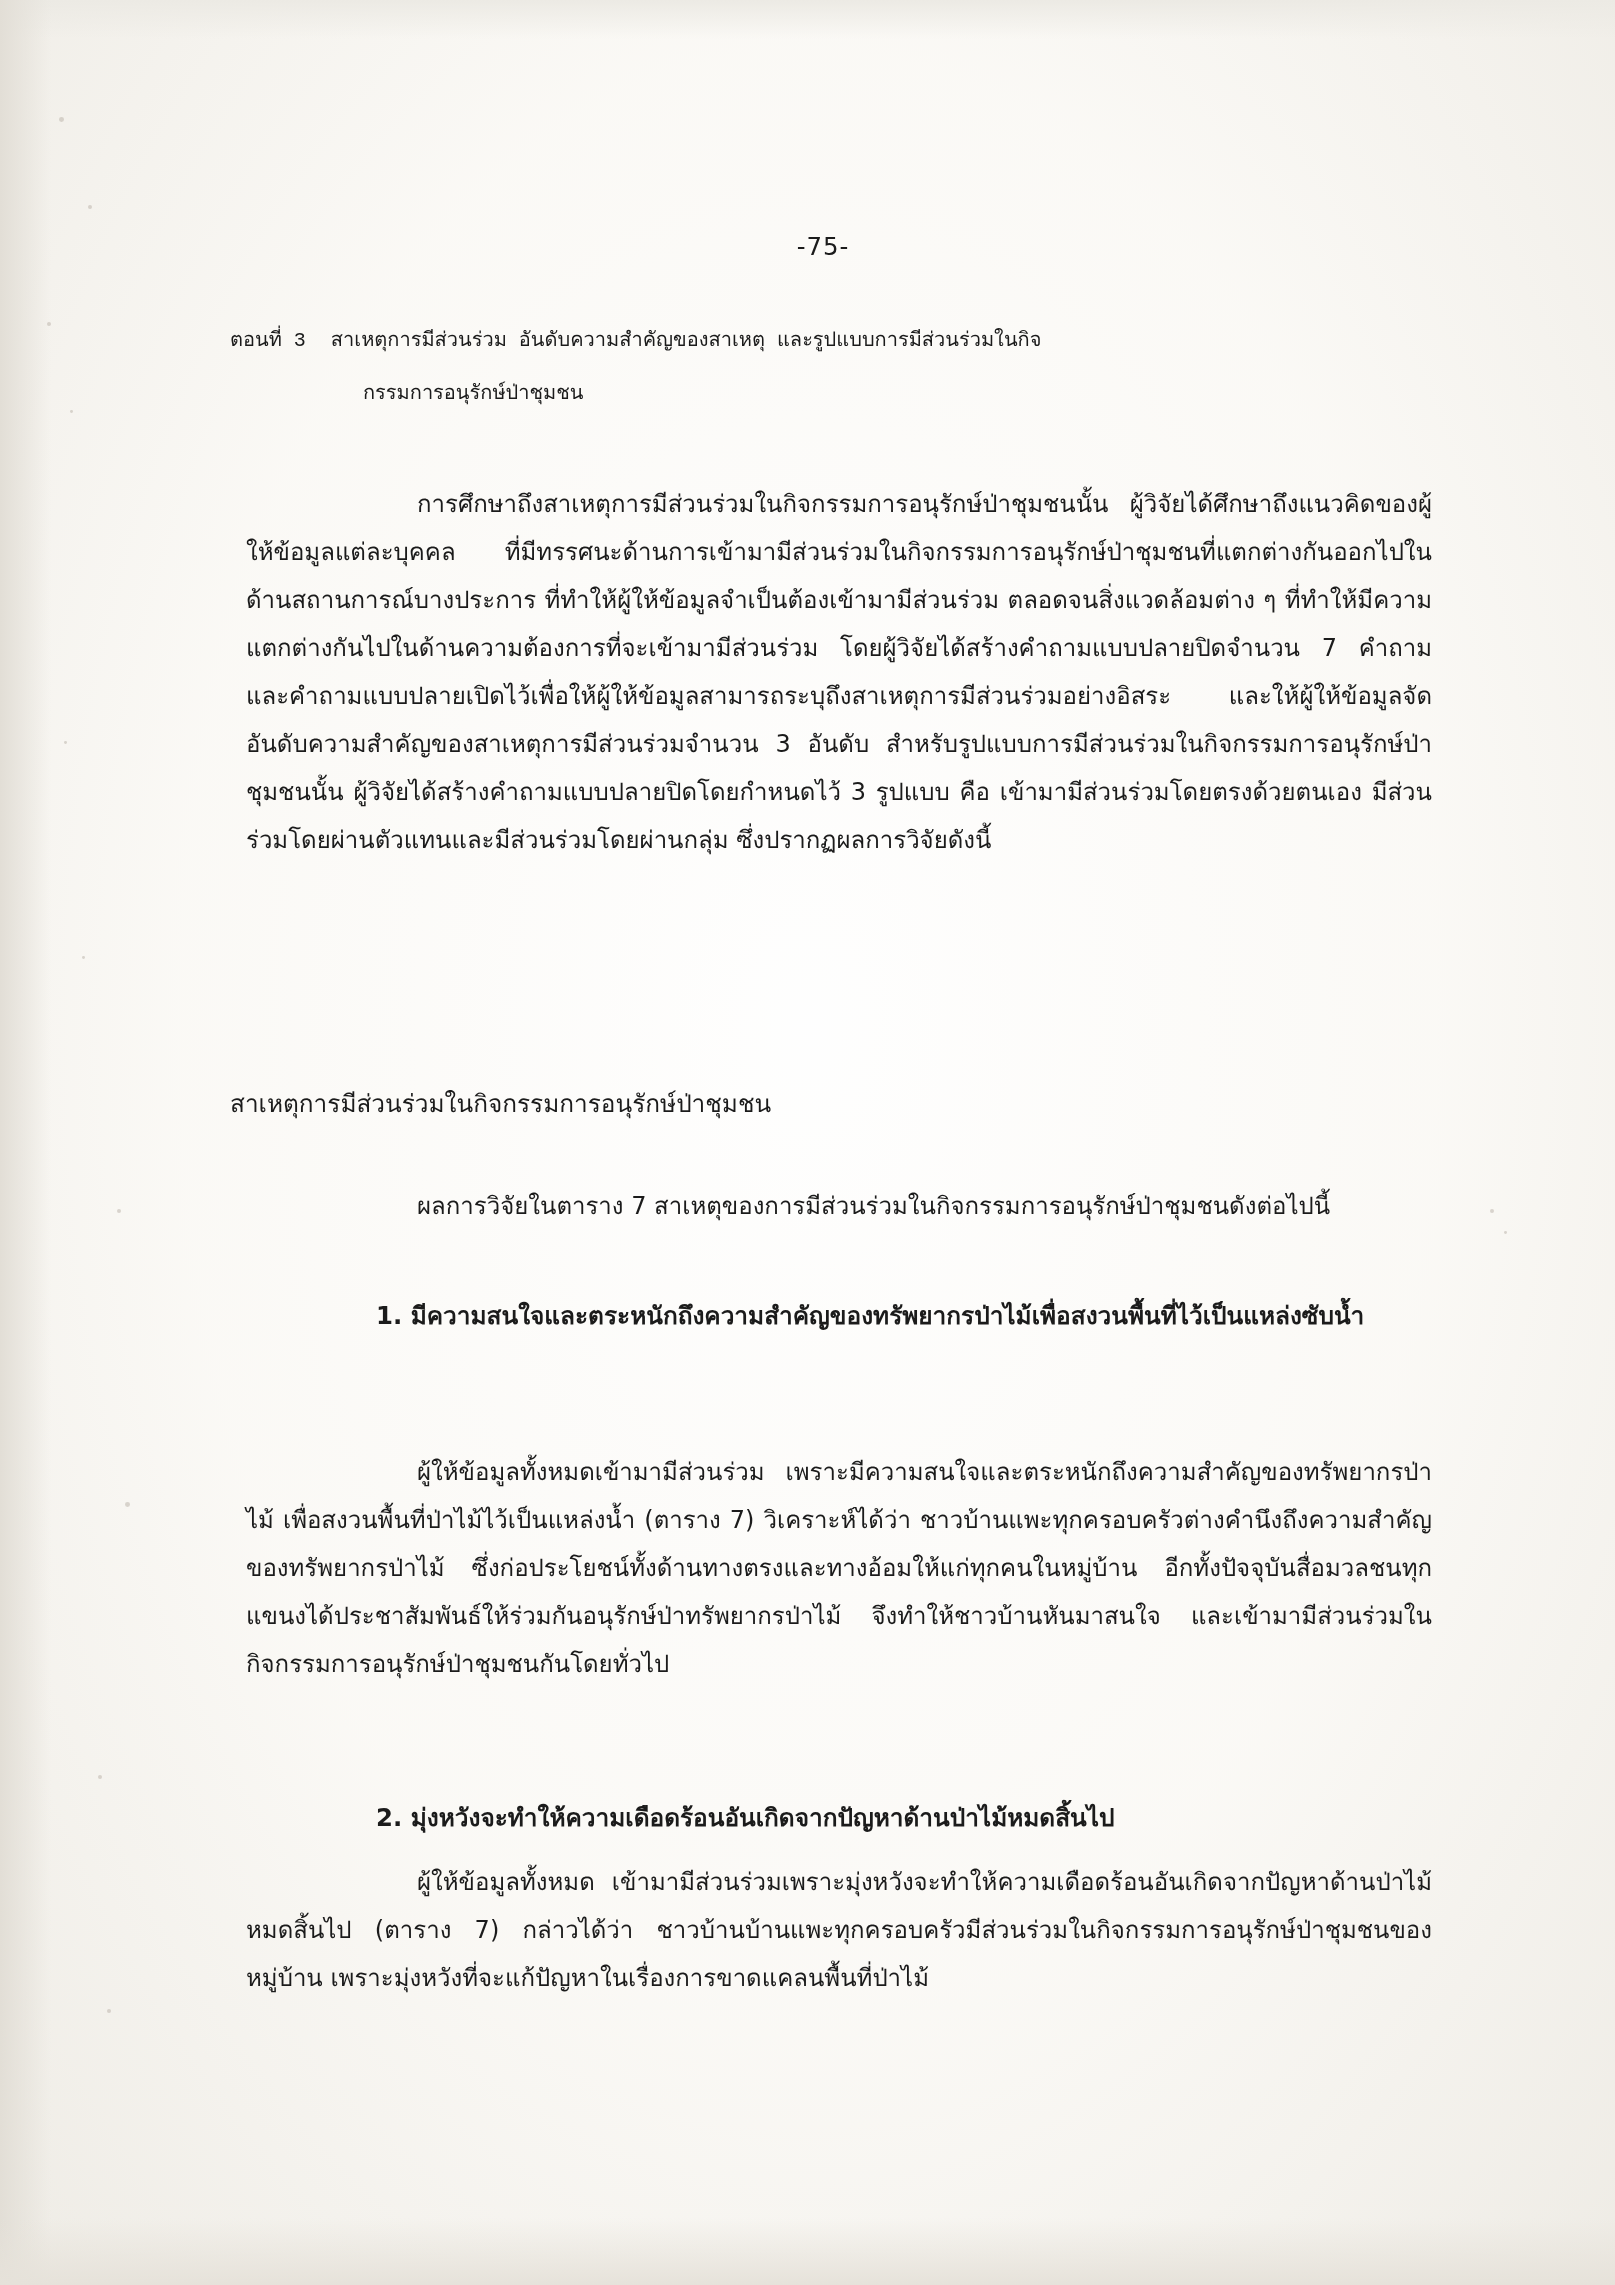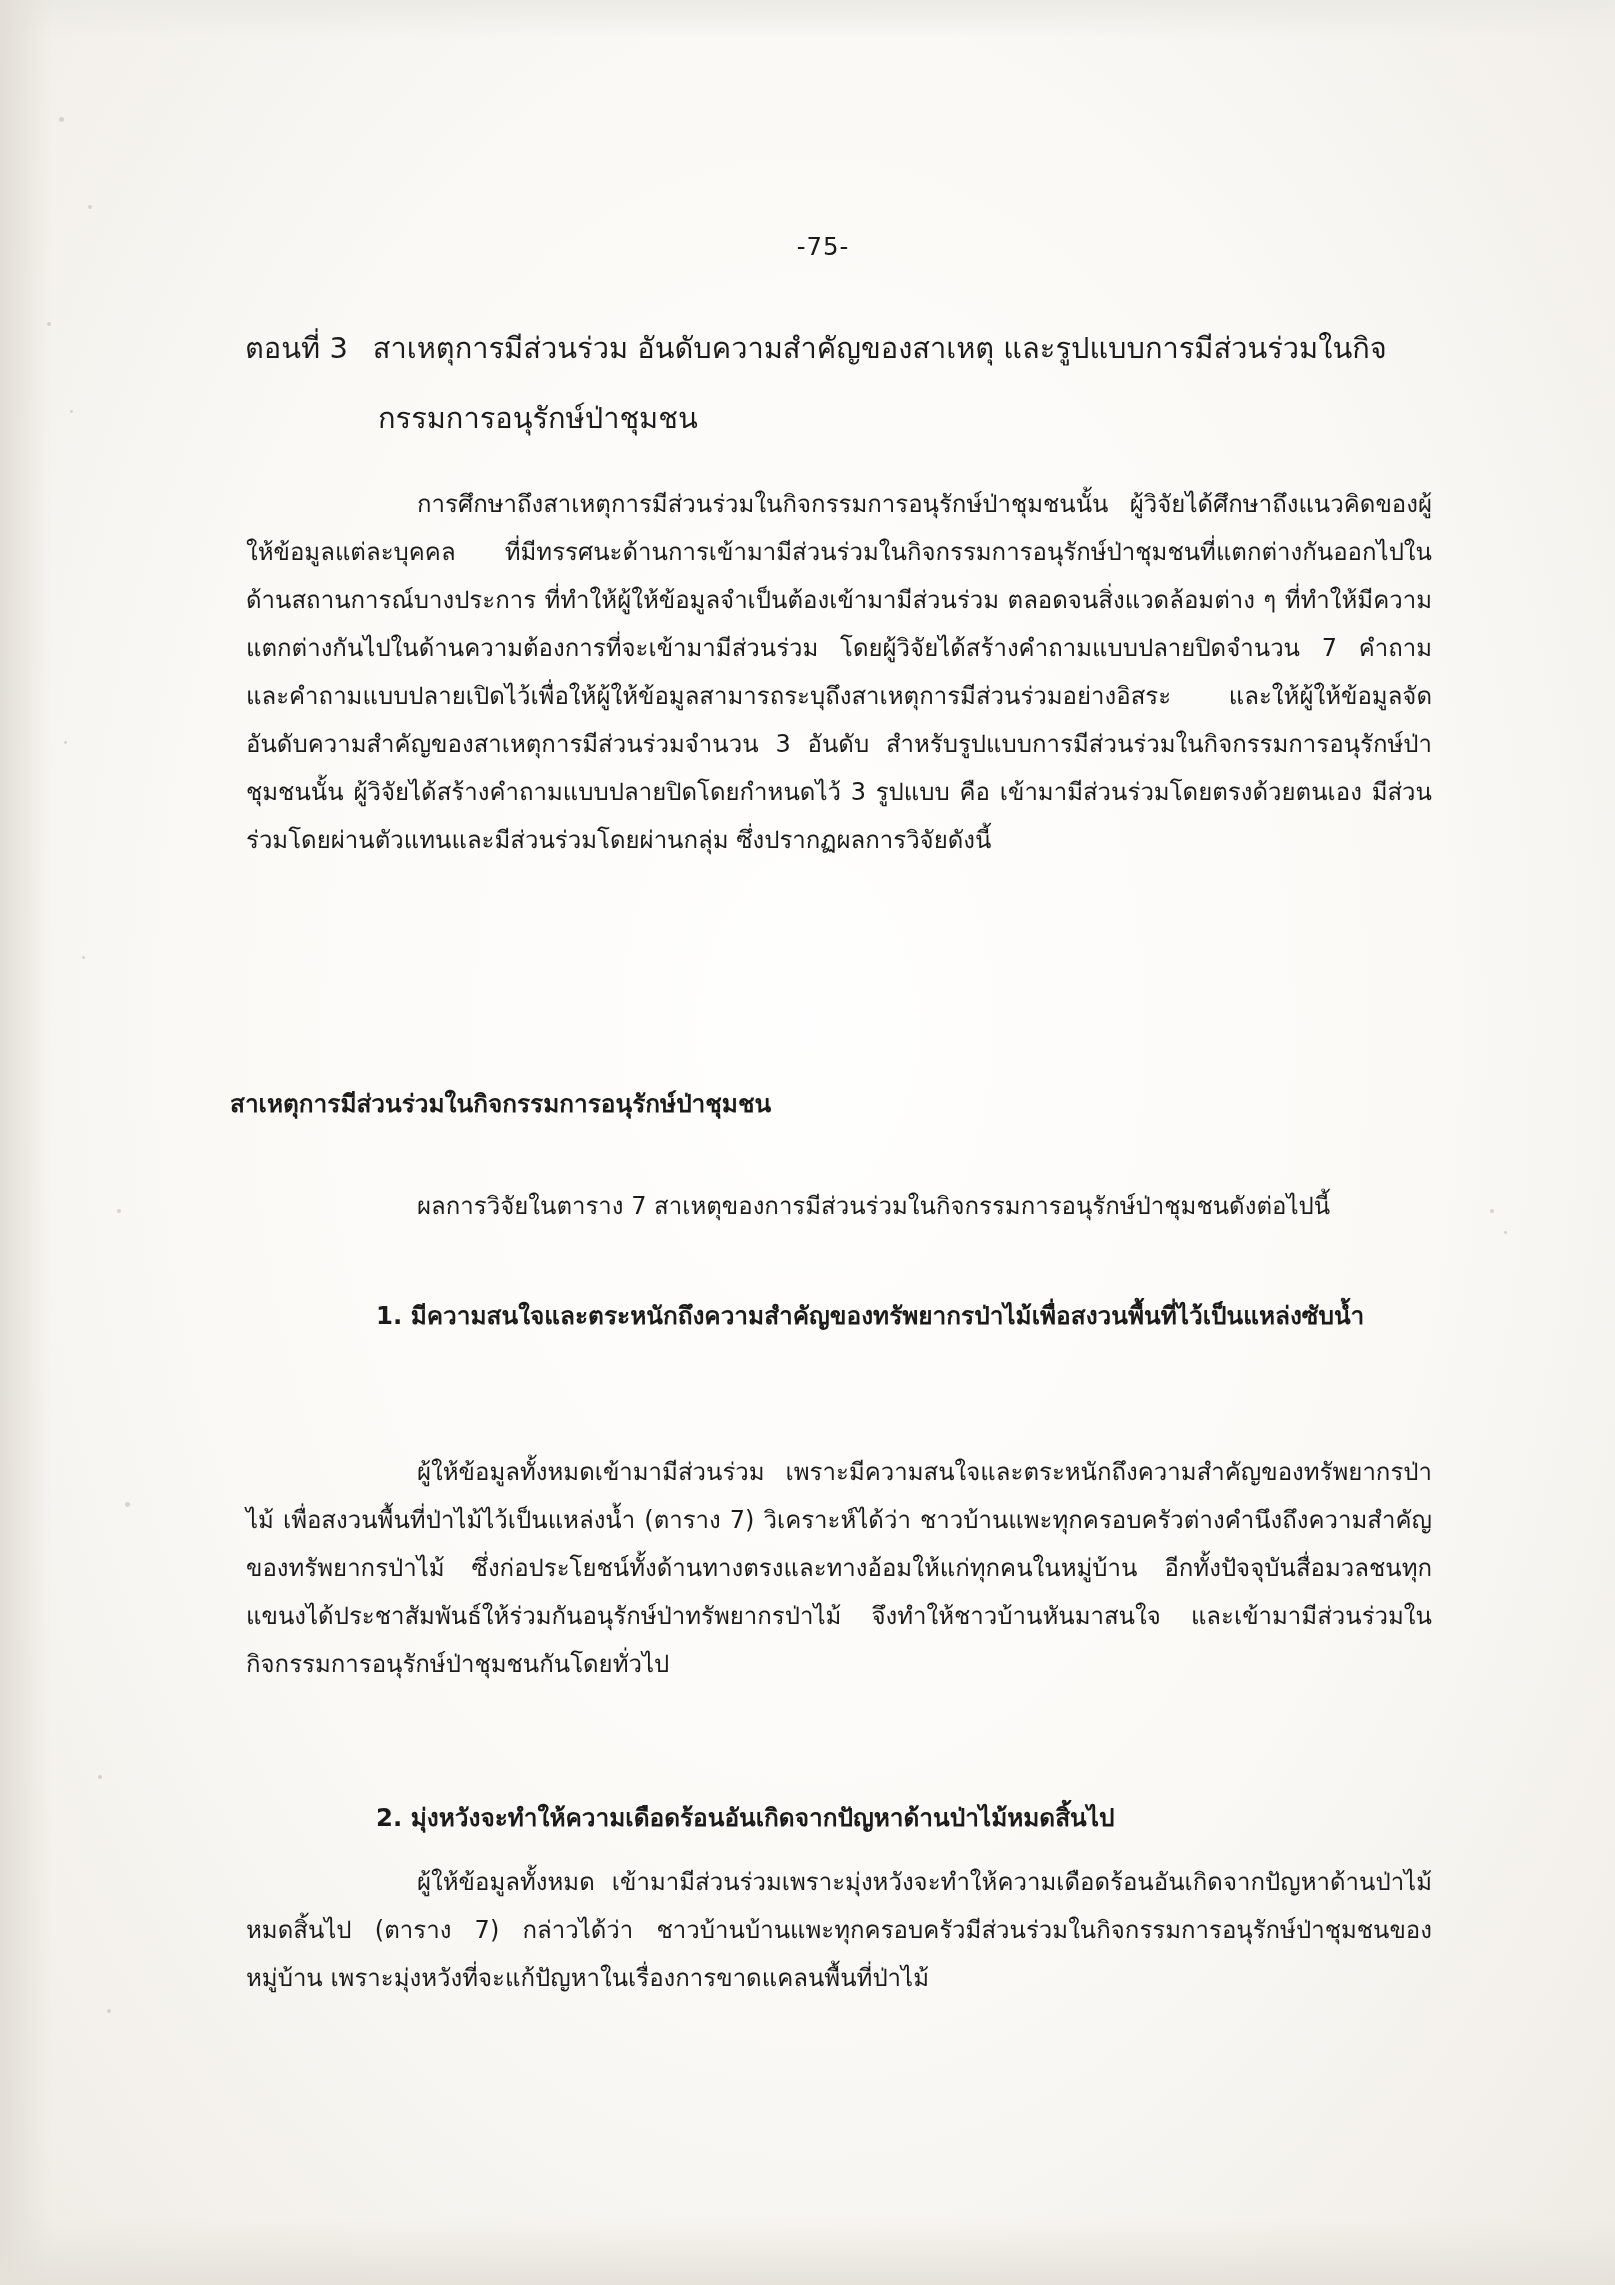--- a/index.html
+++ b/index.html
@@ -65,24 +65,25 @@
     left: 0;
     width: 1186px;
     text-align: center;
     font-size: 24.4px;
     letter-spacing: 1px;
   }
 
   .section-head {
     position: absolute;
     top: 322px;
-    left: 15px;
+    left: 0;
     width: 1186px;
-    font-size: 29px;
+    font-size: 20px;
     line-height: 1.85;
+    font-family: Liberation Mono, monospace;
   }
   .section-head .gap1 { display:inline-block; width: 25px; }
   .section-head .line2 {
     display: block;
     margin-left: 133px;
     margin-top: 16px;
   }
 
   .body-block {
     position: absolute;
@@ -95,21 +96,21 @@
   }
   .indent { display: inline-block; width: 171px; }
 
   .para1 { top: 480px; }
   .heading2 {
     position: absolute;
     top: 1084px;
     left: 0;
     width: 1186px;
     font-size: 24.4px;
-    font-weight: 700;
+    font-weight: 400;
   }
   .para2 { top: 1182px; }
   .numbered1 {
     position: absolute;
     top: 1292px;
     left: 0;
     width: 1186px;
     font-size: 24.4px;
     font-weight: 600;
     line-height: 2.0;

